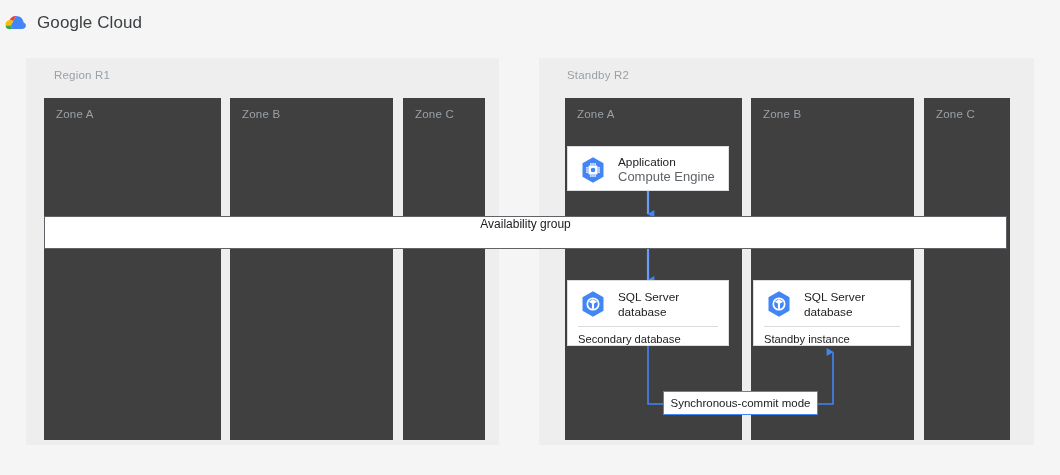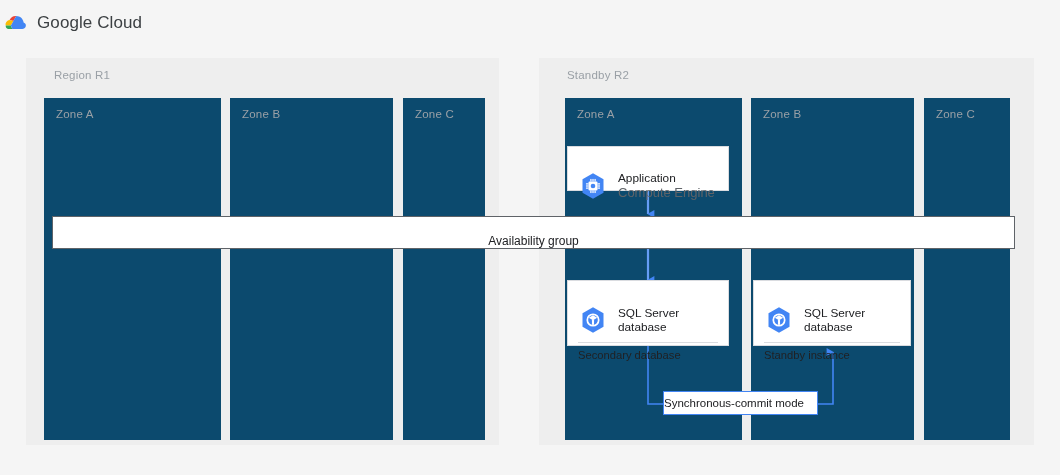--- a/index.html
+++ b/index.html
@@ -44,43 +44,43 @@
   }
   .region-label {
     position: absolute;
     left: 28px; top: 11px;
     font-size: 11.5px;
     color: #9aa0a6;
     letter-spacing: .2px;
   }
   .zone {
     position: absolute;
-    background: #0c4a6e;
+    background: #404040;
     box-sizing: border-box;
   }
   .zone-label {
     position: absolute;
     left: 12px; top: 10px;
     font-size: 11.5px;
     color: #9aa0a6;
     letter-spacing: .2px;
   }
 
   
   .card {
     position: absolute;
     background: #ffffff;
     border: 1px solid #dadce0;
     box-sizing: border-box;
     z-index: 6;
   }
   .card-top {
     display: flex;
-    align-items: center;
-    padding: 24px 10px 7px 10px;
+    align-items: flex-end;
+    padding: 8px 10px 7px 10px;
   }
   .card-icon {
     width: 30px; height: 30px;
     flex: 0 0 auto;
     margin-right: 10px;
   }
   .card-text { line-height: 1.22; }
   .card-title {
     font-size: 11.8px;
     color: #202124;
@@ -102,37 +102,36 @@
     text-align: left;
   }
 
   
   .avgroup {
     position: absolute;
     background: #ffffff;
     border: 1.5px solid #5f6368;
     box-sizing: border-box;
     display: flex;
-    align-items: flex-end;
+    align-items: flex-start;
     justify-content: center;
     font-size: 12px;
     color: #202124;
     z-index: 7;
-    margin-left: 8px;
   }
 
   
   .sync-label {
     position: absolute;
     background: #ffffff;
     border: 1px solid #4285f4;
     box-sizing: border-box;
     display: flex;
     align-items: center;
-    justify-content: flex-start;
+    justify-content: center;
     font-size: 11.5px;
     color: #202124;
     z-index: 8;
   }
 
   
   .conn {
     position: absolute;
     left: 0; top: 0;
     width: 1060px; height: 475px;

